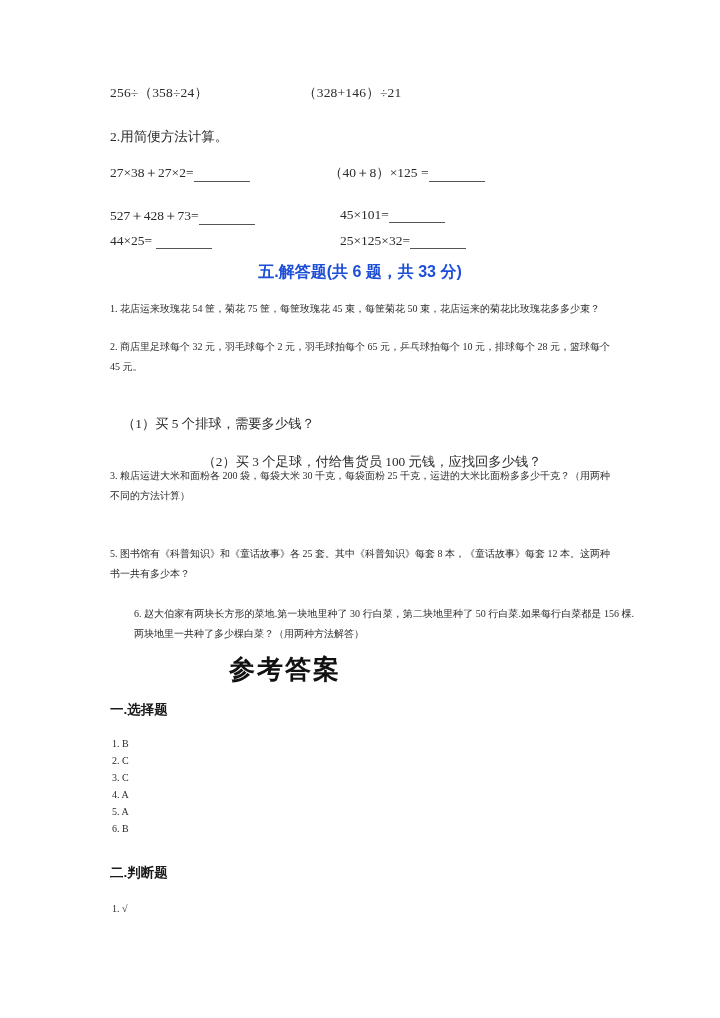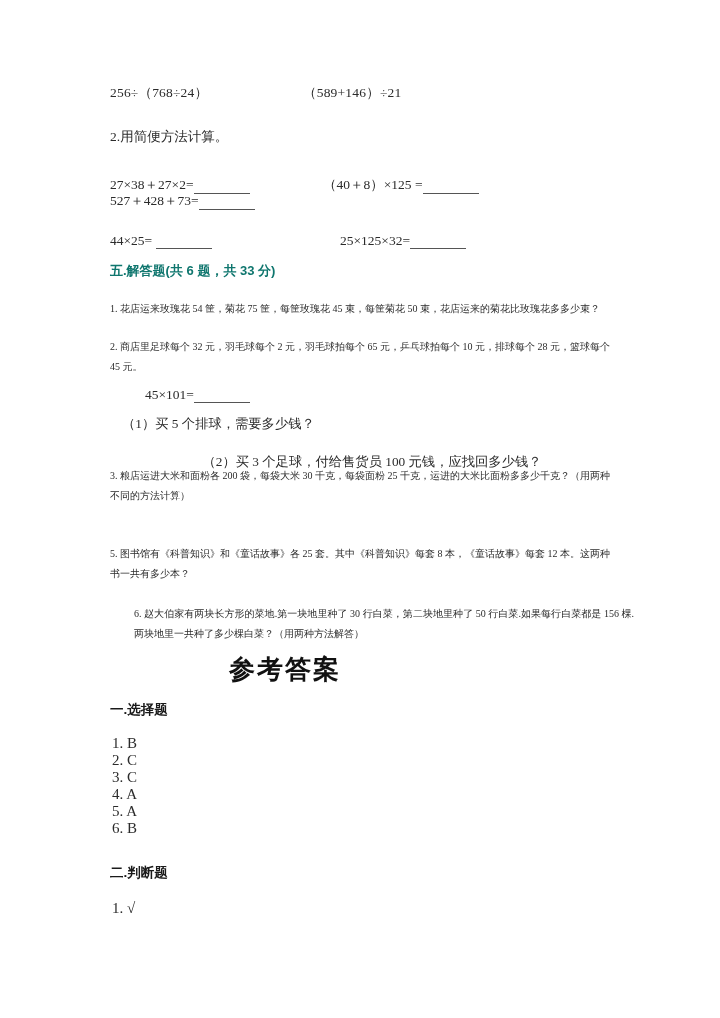--- a/index.html
+++ b/index.html
@@ -54,24 +54,25 @@
     height: 0.95em;
     vertical-align: bottom;
   }
   .blank-wide { width: 56px; }
 
   .small-head {
     font-size: 13.5px;
   }
 
   .section-title {
-    font-size: 13px;
+    font-size: 16px;
     font-weight: bold;
     font-family: "Liberation Sans", "DejaVu Sans", sans-serif;
-    color: #0f766e;
+    color: #1d4ed8;
+    text-align: center;
   }
 
   .para {
     font-size: 10px;
     line-height: 19.5px;
     text-align: justify;
     text-justify: inter-ideograph;
     color: #2b2b2b;
   }
 
@@ -98,43 +99,43 @@
     font-weight: bold;
     font-family: "Liberation Sans", "DejaVu Sans", sans-serif;
     color: #1a1a1a;
   }
 
   .ans-list {
     position: absolute;
     left: 112px;
   }
   .ans-item {
-    font-size: 15px;
+    font-size: 10px;
     line-height: 17px;
     white-space: nowrap;
   }
 </style>
 </head>
 <body>
 
 <div class="page">
 
   <div class="row expr-row" style="top:84px;">
-    <span class="expr-col-1">256÷（768÷24）</span>
-    <span class="expr-col-3">（589+146）÷21</span>
+    <span class="expr-col-1">256÷（358÷24）</span>
+    <span class="expr-col-3">（328+146）÷21</span>
   </div>
 
   <div class="row small-head" style="top:128px;">2.用简便方法计算。</div>
 
-  <div class="row fill-row" style="top:176px;">
+  <div class="row fill-row" style="top:164px;gap:6px;">
     <span class="fill-col-1"><span>27×38＋27×2=</span><span class="blank blank-wide"></span></span>
     <span class="fill-col-2" style="padding-left:18px;"><span>（40＋8）×125 =</span><span class="blank blank-wide"></span></span>
   </div>
 
-  <div class="row fill-row" style="top:192px;flex-direction:column;">
+  <div class="row fill-row" style="top:207px;">
     <span class="fill-col-1"><span>527＋428＋73=</span><span class="blank blank-wide"></span></span>
     <span class="fill-col-2" style="padding-left:35px;"><span>45×101=</span><span class="blank blank-wide"></span></span>
   </div>
 
   <div class="row fill-row" style="top:233px;">
     <span class="fill-col-1"><span>44×25= </span><span class="blank blank-wide"></span></span>
     <span class="fill-col-2" style="padding-left:35px;"><span>25×125×32=</span><span class="blank blank-wide"></span></span>
   </div>
 
   <div class="row section-title" style="top:262px;">五.解答题(共 6 题，共 33 分)</div>

